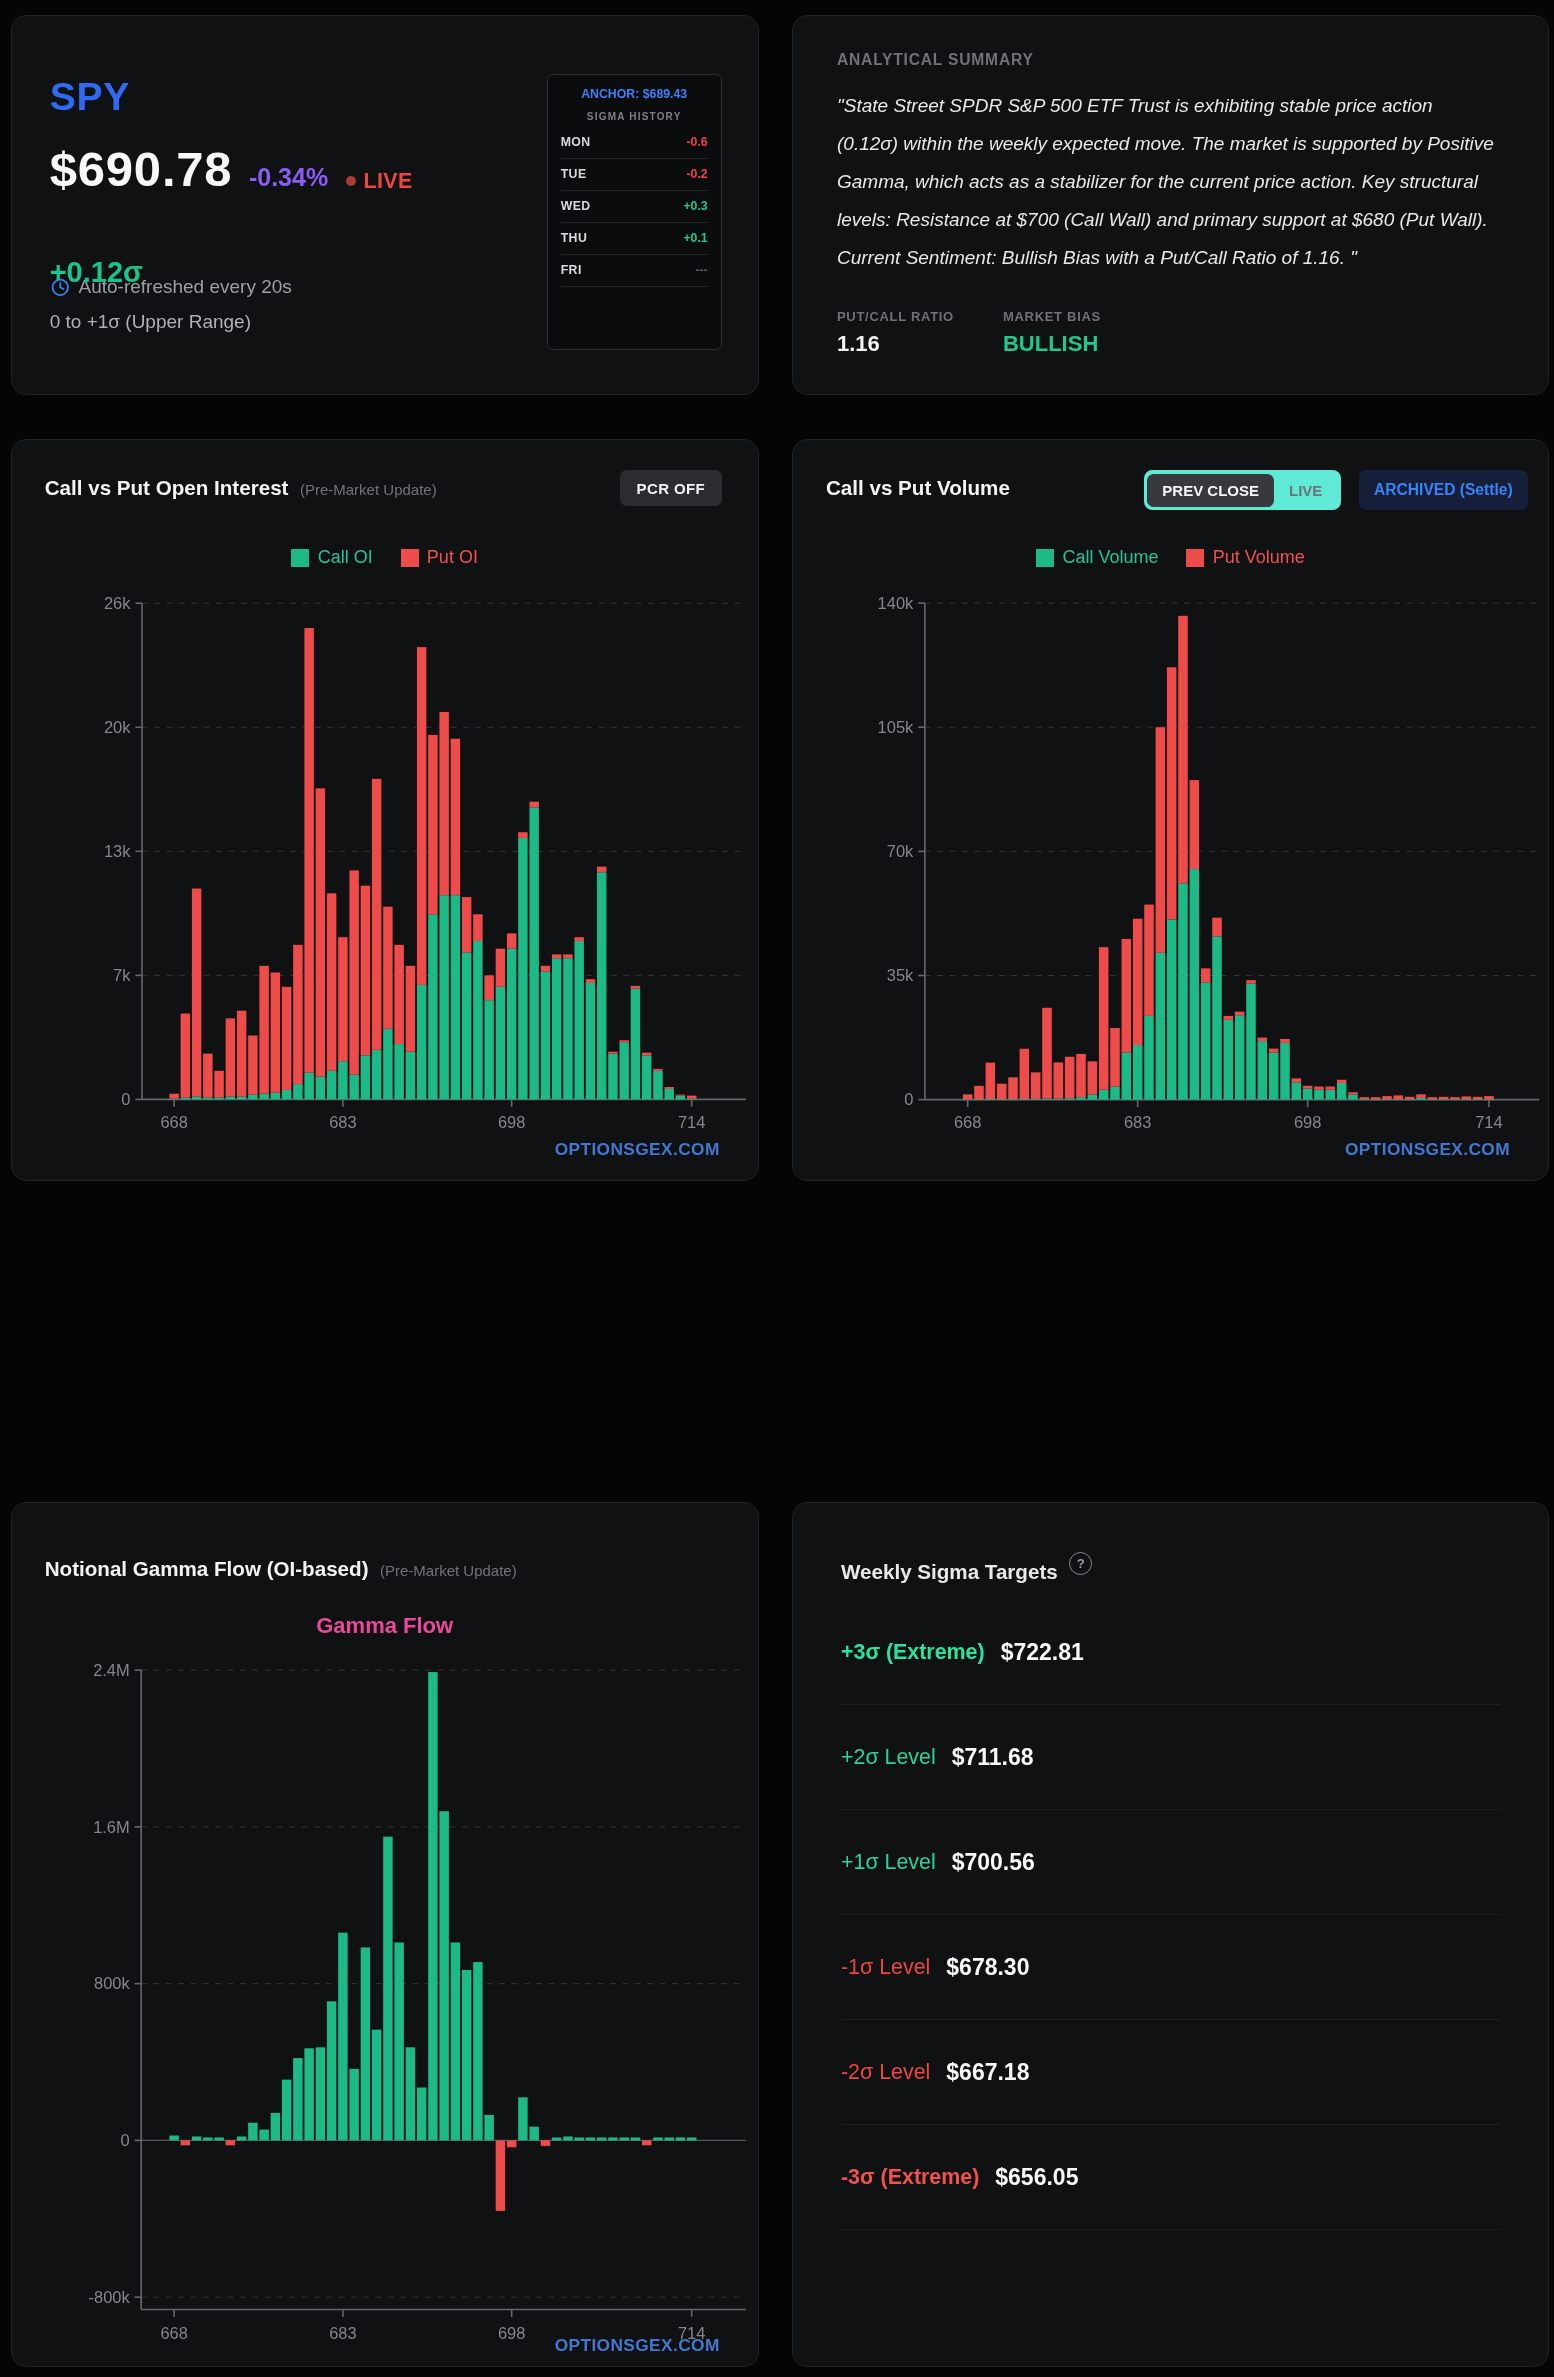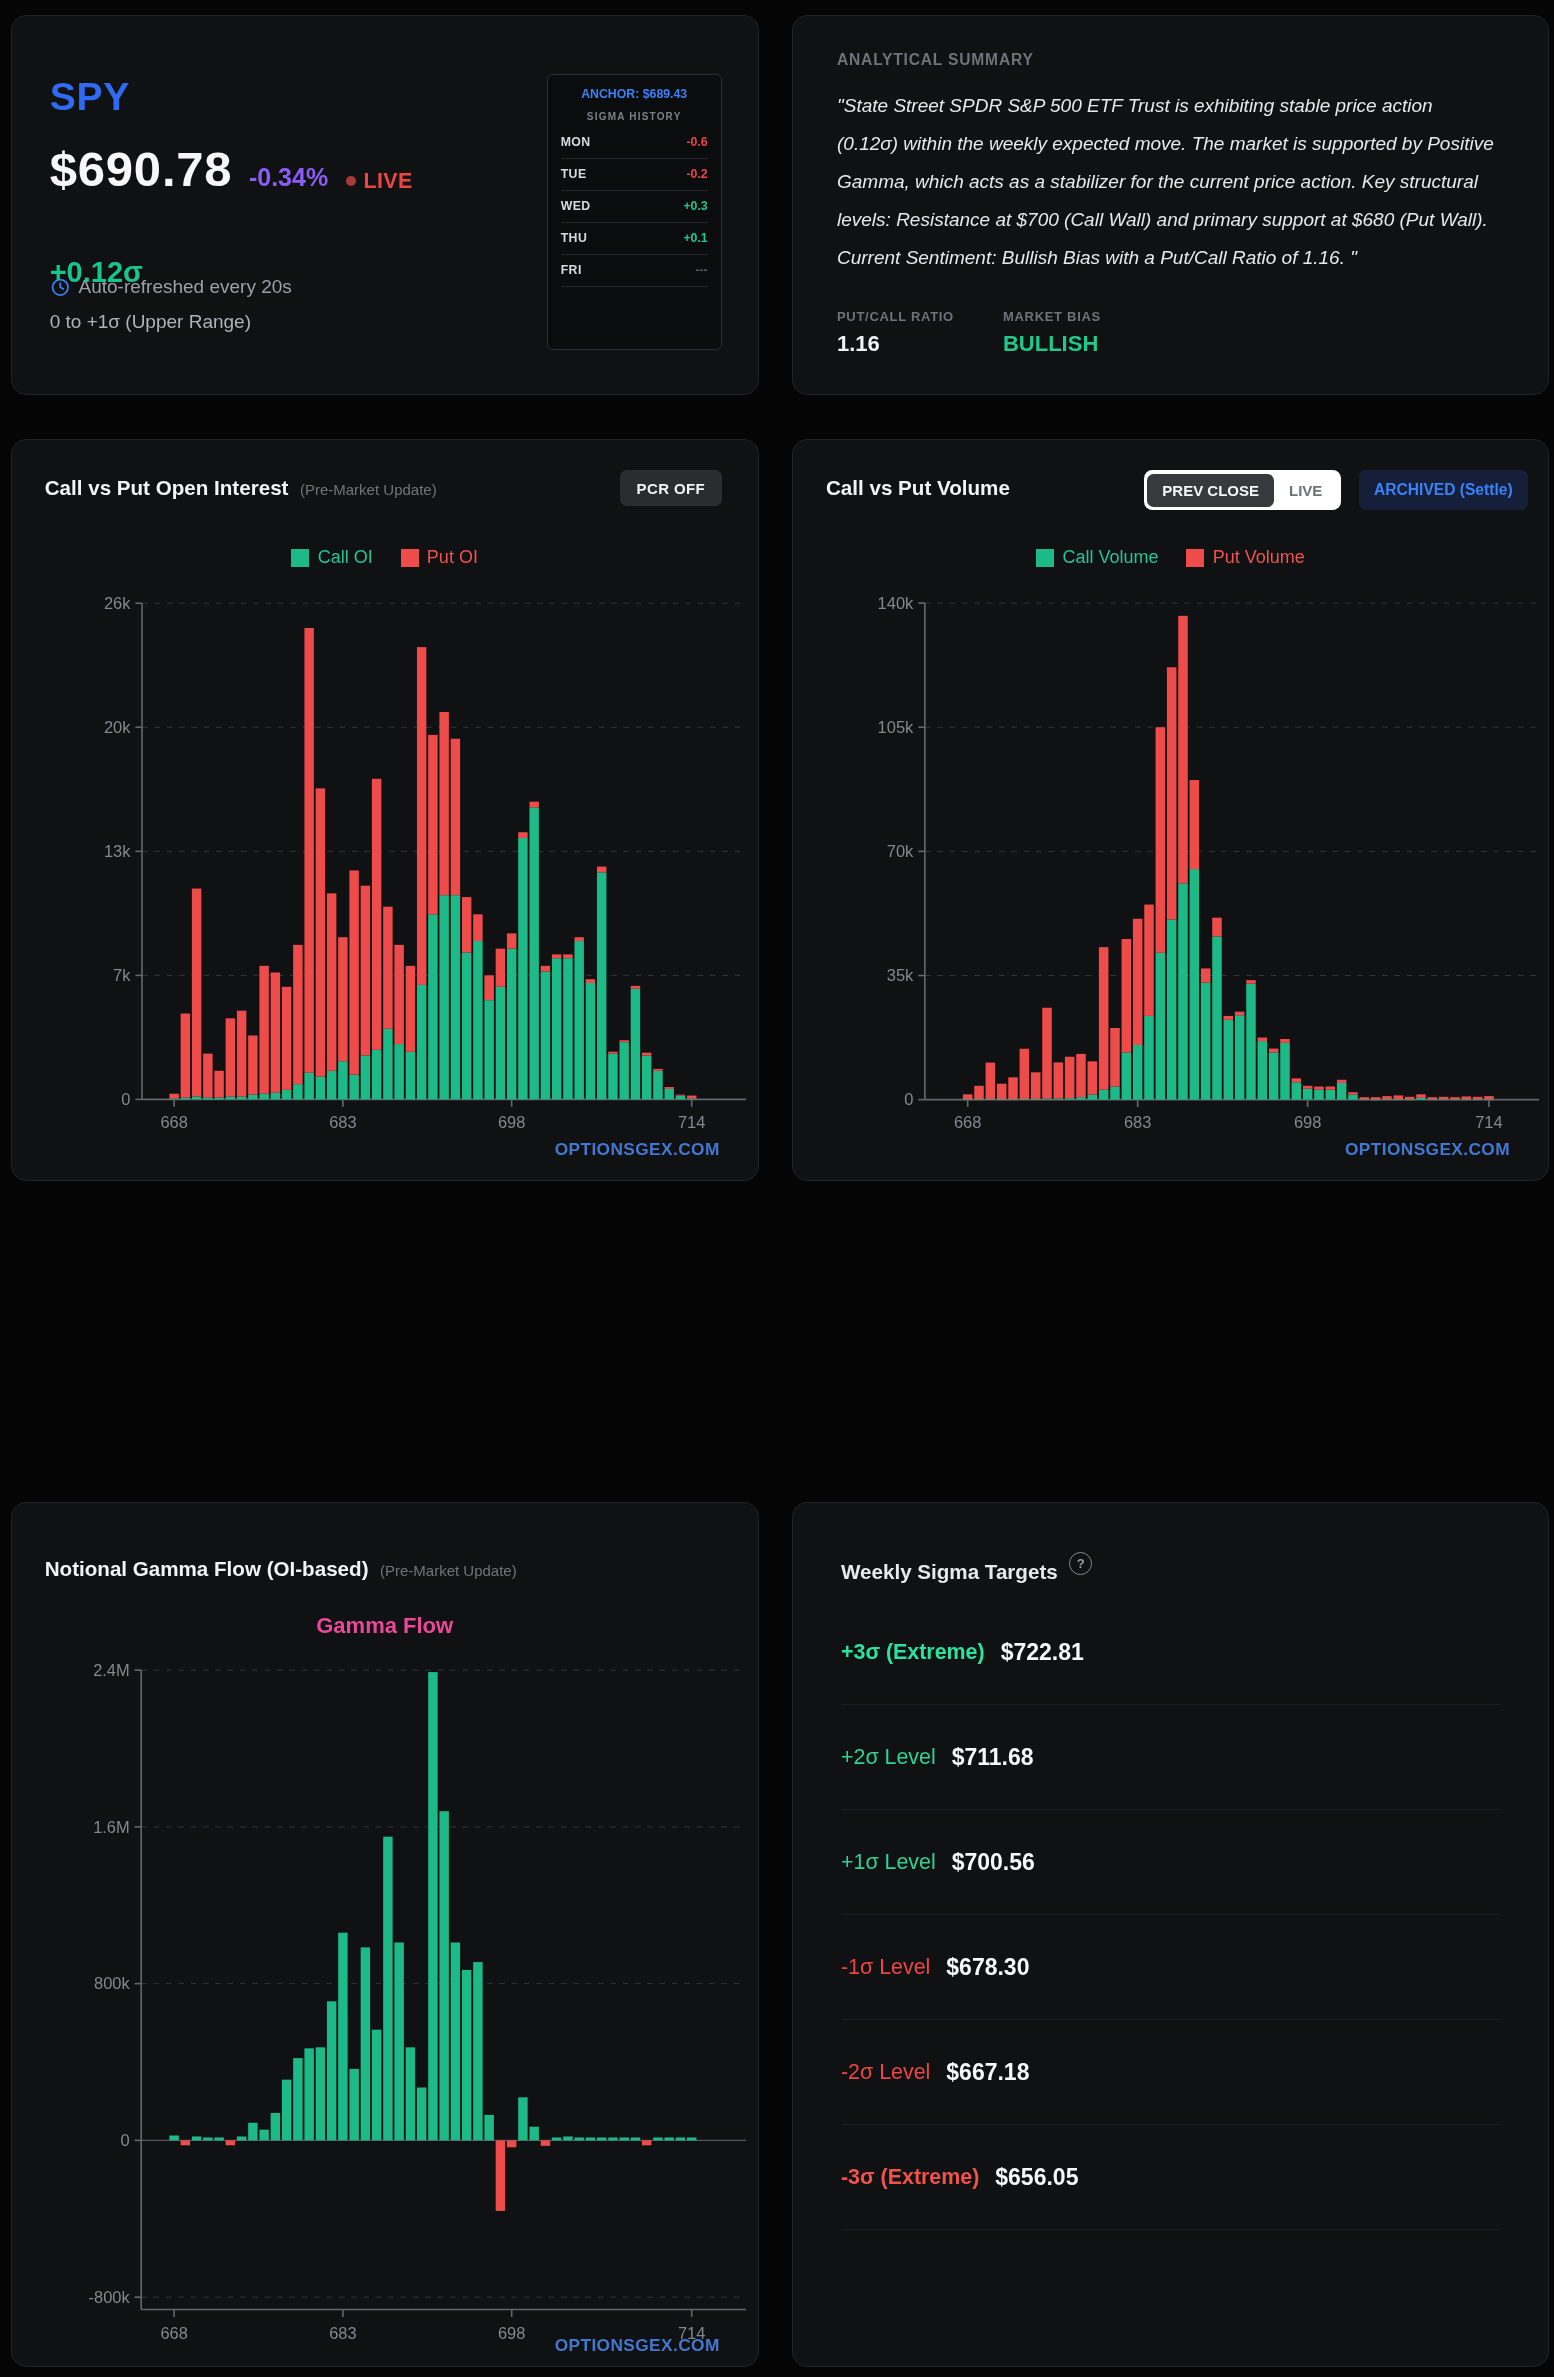--- a/index.html
+++ b/index.html
@@ -52,21 +52,21 @@
   .chart-sub { font-size:15px; color:#70747a; margin-left:11.5px; }
   .legend-row { position:absolute; left:0; top:107px; width:100%; display:flex; justify-content:center; align-items:center; }
   .legend-swatch { width:18px; height:18px; margin-right:8.2px; }
   .legend-label { font-size:18px; margin-right:28px; }
   .legend-label.green { color:#25c492; } .legend-label.red { color:#ef5350; }
   .gamma-legend { position:absolute; left:0; top:110px; width:100%; text-align:center;
                   font-size:22px; font-weight:700; color:#ec4899; }
   .pcr-btn { position:absolute; right:36px; top:30px; height:36px; padding:0 16.5px; background:#2a2c30;
              border:none; border-radius:6.6px; color:#f2f3f4; font-size:15px; font-weight:700;
              font-family:"Liberation Sans",sans-serif; letter-spacing:0.4px; }
-  .seg-ctl { position:absolute; left:351px; top:30px; height:40px; background:#ffffff; border-radius:8.2px;
+  .seg-ctl { position:absolute; left:351px; top:30px; height:40px; background:#5eead4; border-radius:8.2px;
              display:flex; align-items:center; padding:3.3px; }
   .seg-btn { height:33px; padding:0 15px; border:none; border-radius:6.6px; background:transparent;
              font-size:15px; font-weight:700; font-family:"Liberation Sans",sans-serif; color:#6f7277; }
   .seg-btn.active { background:#37393d; color:#f5f6f7; }
   .archived-btn { position:absolute; left:566px; top:30px; height:40px; padding:0 15px; background:#151f3a;
                   border:none; border-radius:6.6px; color:#3b82f6; font-size:15.6px; font-weight:700;
                   font-family:"Liberation Sans",sans-serif; }
   .watermark { position:absolute; font-size:17.3px; font-weight:700; color:#4478d0; letter-spacing:0.4px; }
   #card-oi .watermark, #card-volume .watermark { right:38px; bottom:20px; }
   #card-gamma .watermark { right:38px; bottom:10px; }

